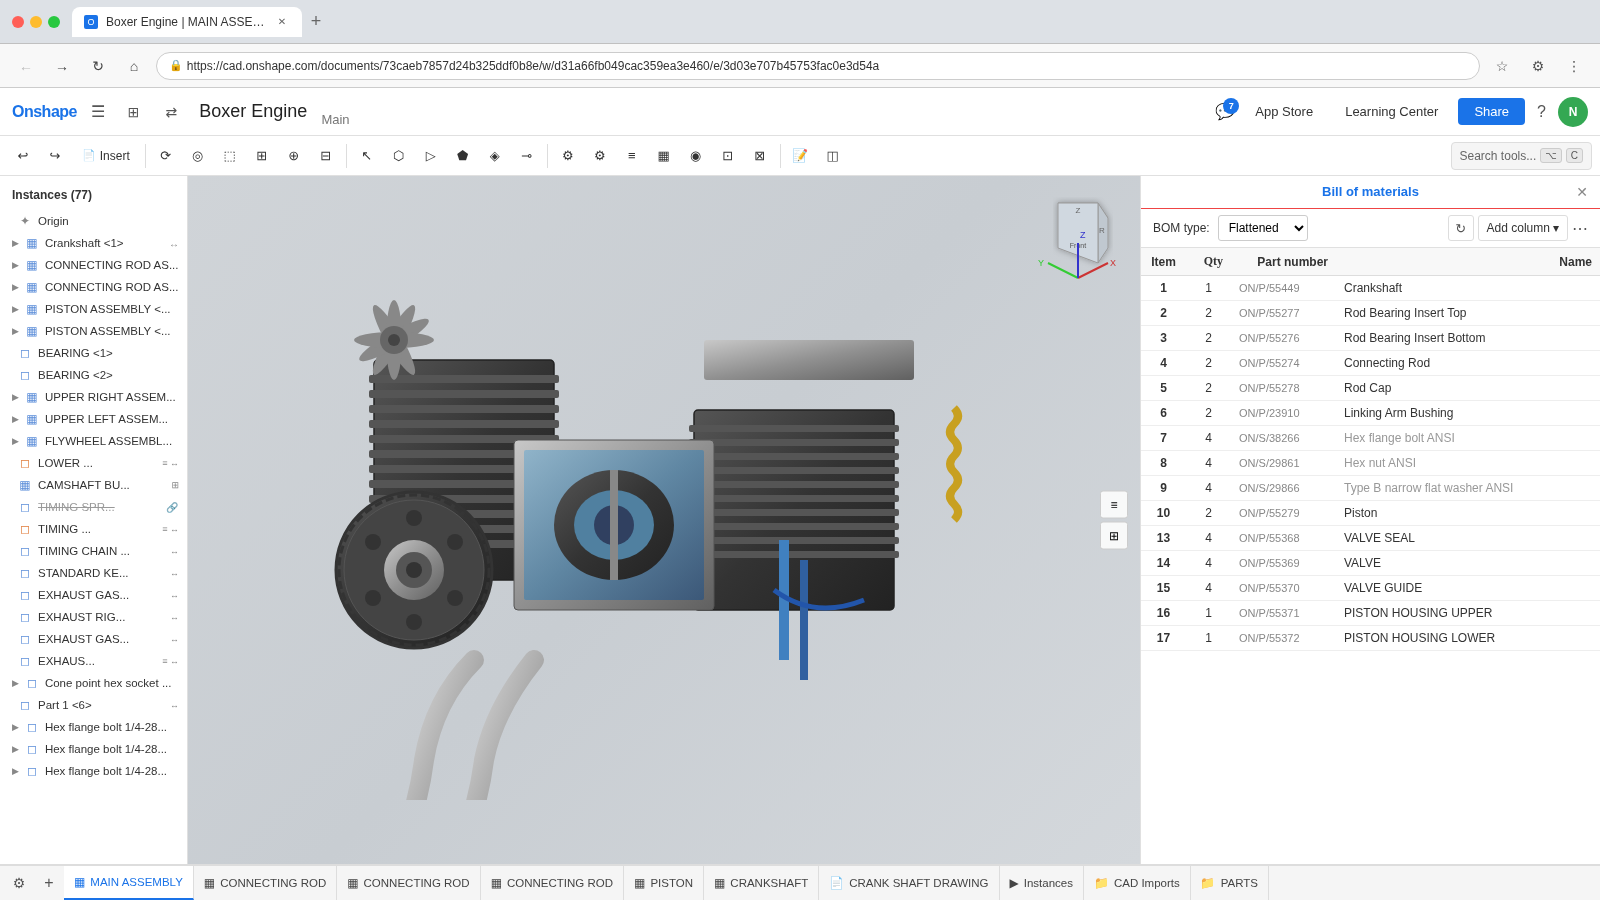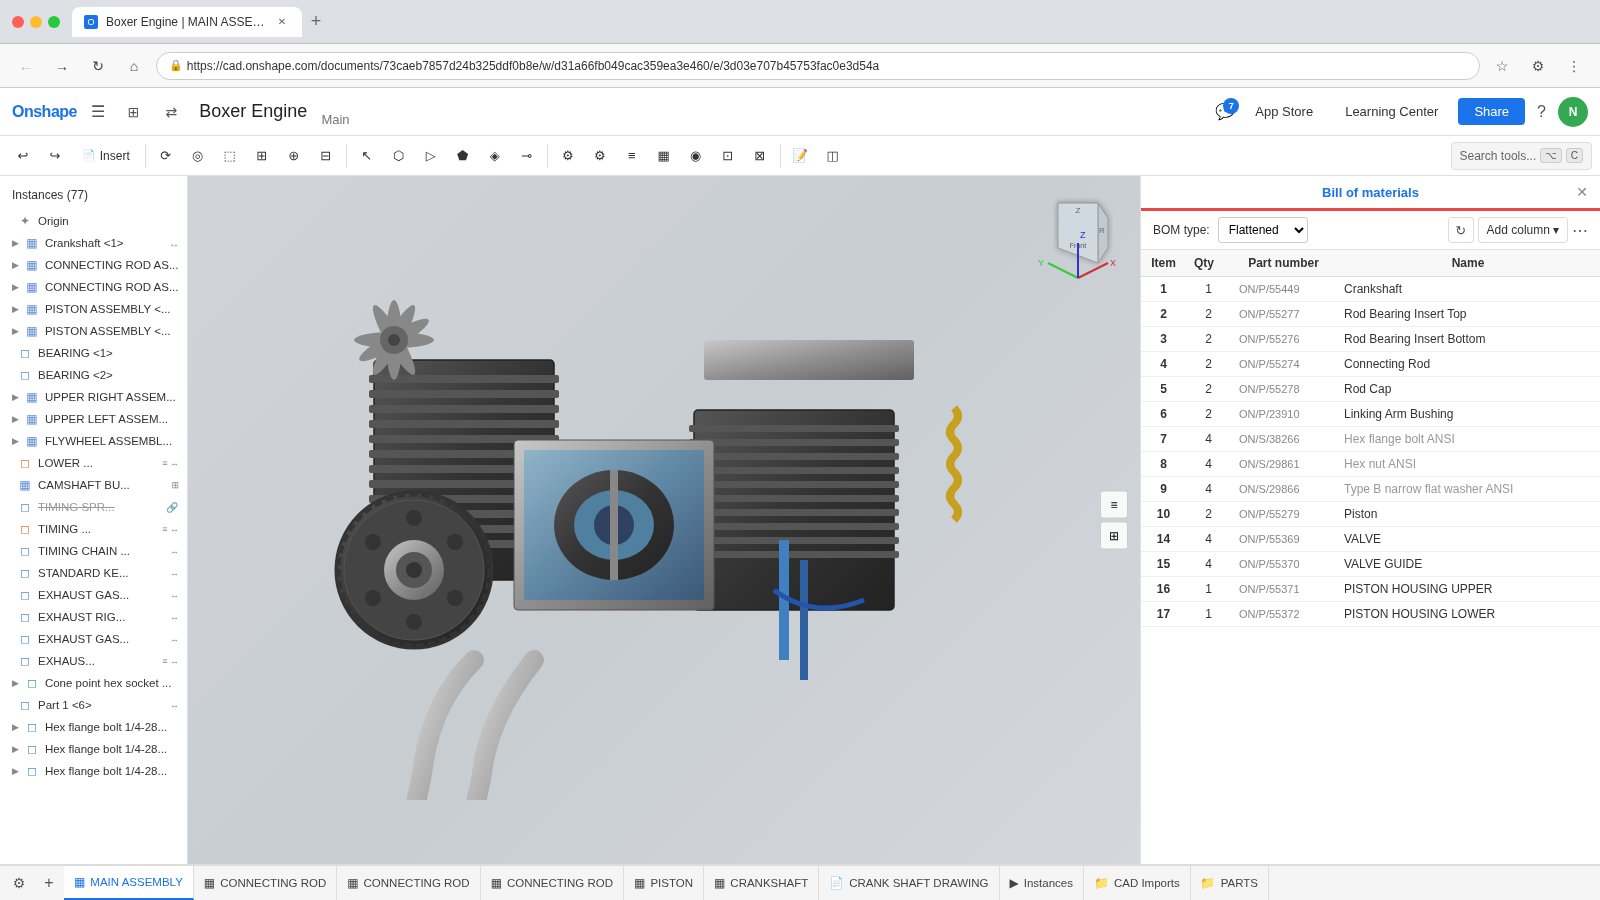--- a/index.html
+++ b/index.html
@@ -43,53 +43,53 @@
     .toolbar-divider { width: 1px; height: 24px; background: #ddd; margin: 0 3px; }
     .insert-btn { padding: 0 10px; height: 28px; display: flex; align-items: center; gap: 4px; cursor: pointer; border-radius: 3px; font-size: 12px; color: #333; }
     .search-tools { margin-left: auto; display: flex; align-items: center; background: #f5f5f5; border: 1px solid #ddd; border-radius: 4px; padding: 2px 8px; gap: 4px; height: 28px; font-size: 12px; color: #666; cursor: pointer; }
     .kbd { background: #e8e8e8; border: 1px solid #ccc; border-radius: 3px; padding: 1px 4px; font-size: 10px; color: #555; }
 
     
     .main-layout { flex: 1; display: flex; overflow: hidden; }
 
     
     .sidebar { width: 188px; background: #fff; border-right: 1px solid #e0e0e0; overflow-y: auto; padding: 8px 0; }
-    .sidebar-header { padding: 4px 12px 8px; font-size: 12px; font-weight: 400; color: #333; }
+    .sidebar-header { padding: 4px 12px 8px; font-size: 12px; font-weight: 700; color: #333; }
     .sidebar-item { padding: 2px 8px 2px 12px; display: flex; align-items: center; gap: 6px; cursor: pointer; min-height: 22px; }
     .expand-arrow { color: #888; font-size: 9px; flex-shrink: 0; }
     .item-icon { width: 14px; height: 14px; flex-shrink: 0; display: flex; align-items: center; justify-content: center; }
     .item-label { font-size: 11.5px; color: #333; white-space: nowrap; overflow: hidden; text-overflow: ellipsis; flex: 1; }
     .item-label.muted { color: #999; text-decoration: line-through; }
     .item-badge { font-size: 10px; color: #888; flex-shrink: 0; }
 
     
     .viewport { flex: 1; background: #e8e8e8; position: relative; overflow: hidden; }
     .viewport-bg { width: 100%; height: 100%; background: linear-gradient(135deg, #d0d4d8 0%, #c8cdd2 50%, #d4d8dc 100%); display: flex; align-items: center; justify-content: center; }
 
     
     .viewport-gizmo { position: absolute; top: 12px; right: 12px; width: 100px; height: 100px; }
     .vp-tool-btn { width: 28px; height: 28px; background: rgba(255,255,255,0.85); border: 1px solid #ccc; border-radius: 3px; display: flex; align-items: center; justify-content: center; cursor: pointer; font-size: 12px; }
 
     
     .bom-panel { width: 460px; background: #fff; border-left: 1px solid #e0e0e0; display: flex; flex-direction: column; overflow: hidden; }
-    .bom-header { padding: 8px 12px; border-bottom: 3px solid #ef4444; display: flex; align-items: flex-end; }
+    .bom-header { padding: 8px 12px; border-bottom: 1px solid #ef4444; display: flex; align-items: flex-start; }
     .bom-title { font-size: 13px; font-weight: 600; color: #1a73e8; flex: 1; text-align: center; }
     .bom-type-row { padding: 6px 12px; border-bottom: 1px solid #e0e0e0; display: flex; align-items: center; gap: 8px; }
     .bom-type-label { font-size: 12px; color: #333; }
     .bom-type-select { height: 26px; border: 1px solid #ccc; border-radius: 3px; padding: 0 6px; font-size: 12px; background: #fff; cursor: pointer; }
     .bom-actions { display: flex; align-items: center; gap: 4px; margin-left: auto; }
     .bom-action-btn { width: 26px; height: 26px; display: flex; align-items: center; justify-content: center; cursor: pointer; color: #555; font-size: 13px; border: 1px solid #ddd; border-radius: 3px; }
     .add-col-btn { padding: 0 8px; height: 26px; display: flex; align-items: center; gap: 3px; font-size: 12px; color: #333; cursor: pointer; border: 1px solid #ddd; border-radius: 3px; }
     .more-btn { font-size: 16px; cursor: pointer; color: #555; }
 
     .bom-table { flex: 1; overflow-y: auto; }
     .bom-table table { width: 100%; border-collapse: collapse; }
-    .bom-table thead th { background: #f8f8f8; border-bottom: 1px solid #ddd; padding: 6px 8px; font-size: 12px; font-weight: 600; color: #333; text-align: center; position: sticky; top: 0; }
+    .bom-table thead th { background: #f8f8f8; border-bottom: 1px solid #ddd; padding: 6px 8px; font-size: 12px; font-weight: 600; color: #333; text-align: right; position: sticky; top: 0; }
     .bom-table thead th:first-child { width: 45px; text-align: center; }
-    .bom-table thead th:nth-child(2) { width: 45px; text-align: left; }
+    .bom-table thead th:nth-child(2) { width: 45px; text-align: right; font-family: Liberation Serif, serif; }
     .bom-table thead th:nth-child(3) { width: 105px; }
     .bom-table tbody tr { border-bottom: 1px solid #eee; }
     .bom-table tbody td { padding: 5px 8px; font-size: 12px; color: #333; }
     .bom-table tbody td:first-child { text-align: center; font-weight: 600; }
     .bom-table tbody td:nth-child(2) { text-align: center; }
     .bom-table tbody td.part-num { color: #888; font-size: 11px; }
     .bom-table tbody td.name-bold { font-weight: 500; }
     .bom-table tbody td.name-muted { color: #999; }
 
     
@@ -634,20 +634,26 @@
                   <td class="part-num">ON/S/29866</td>
                   <td class="name-muted">Type B narrow flat washer ANSI</td>
                 </tr>
                 <tr>
                   <td>10</td>
                   <td style="text-align: center;">2</td>
                   <td class="part-num">ON/P/55279</td>
                   <td>Piston</td>
                 </tr>
                 <tr>
+                  <td>13</td>
+                  <td style="text-align: center;">4</td>
+                  <td class="part-num">ON/P/55368</td>
+                  <td>VALVE SEAL</td>
+                </tr>
+                <tr>
                   <td>14</td>
                   <td style="text-align: center;">4</td>
                   <td class="part-num">ON/P/55369</td>
                   <td>VALVE</td>
                 </tr>
                 <tr>
                   <td>15</td>
                   <td style="text-align: center;">4</td>
                   <td class="part-num">ON/P/55370</td>
                   <td>VALVE GUIDE</td>

